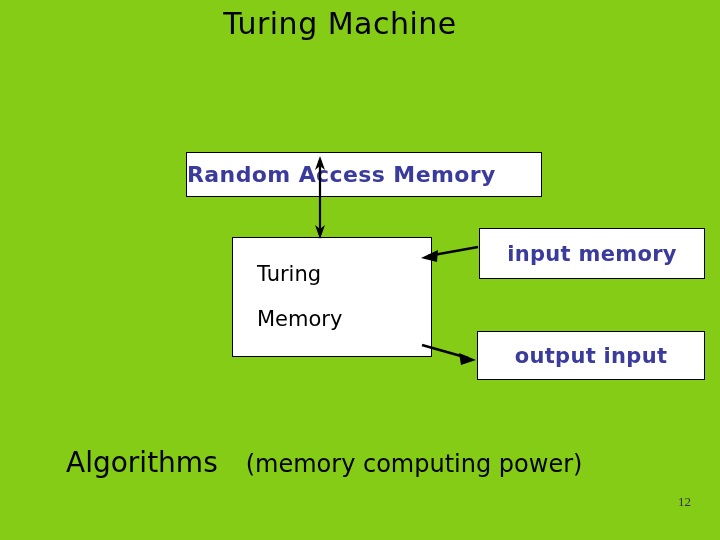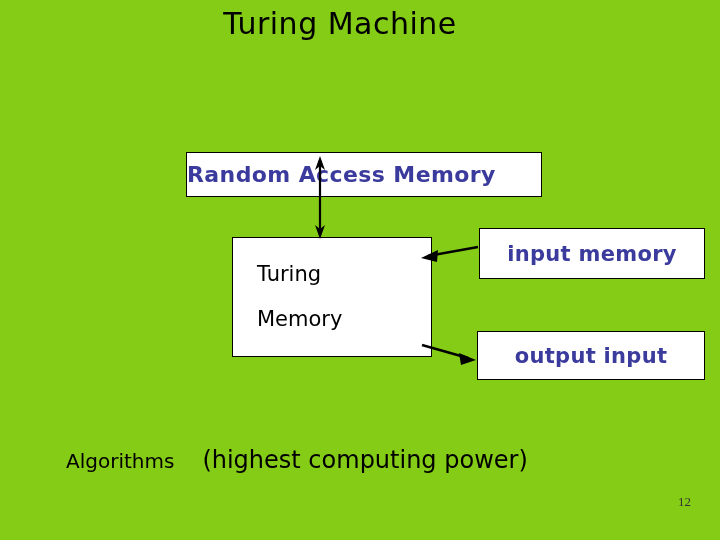--- a/index.html
+++ b/index.html
@@ -126,21 +126,21 @@
   #caption-row {
     position: absolute;
     left: 66px;
     top: 446px;
     display: flex;
     align-items: baseline;
     color: #000000;
   }
   #caption-algorithms {
     font-family: "DejaVu Sans", sans-serif;
-    font-size: 20px;
+    font-size: 28px;
     font-weight: 500;
     white-space: nowrap;
   }
   #caption-power {
     font-family: "DejaVu Sans", sans-serif;
     font-size: 24px;
     font-weight: 500;
     white-space: nowrap;
     margin-left: 28px;
   }
@@ -195,18 +195,18 @@
     </g>
 
     <g>
       <line x1="422" y1="345" x2="468" y2="358" stroke="#000000" stroke-width="2.4"></line>
       <polygon points="476,360 459,353 461,365" fill="#000000"></polygon>
     </g>
   </svg>
 
   <div id="caption-row">
     <span id="caption-algorithms">Algorithms</span>
-    <span id="caption-power">(highest computing power)</span>
+    <span id="caption-power">(memory computing power)</span>
   </div>
 
   <div id="page-number">12</div>
 
 </div>
 
 </body></html>

